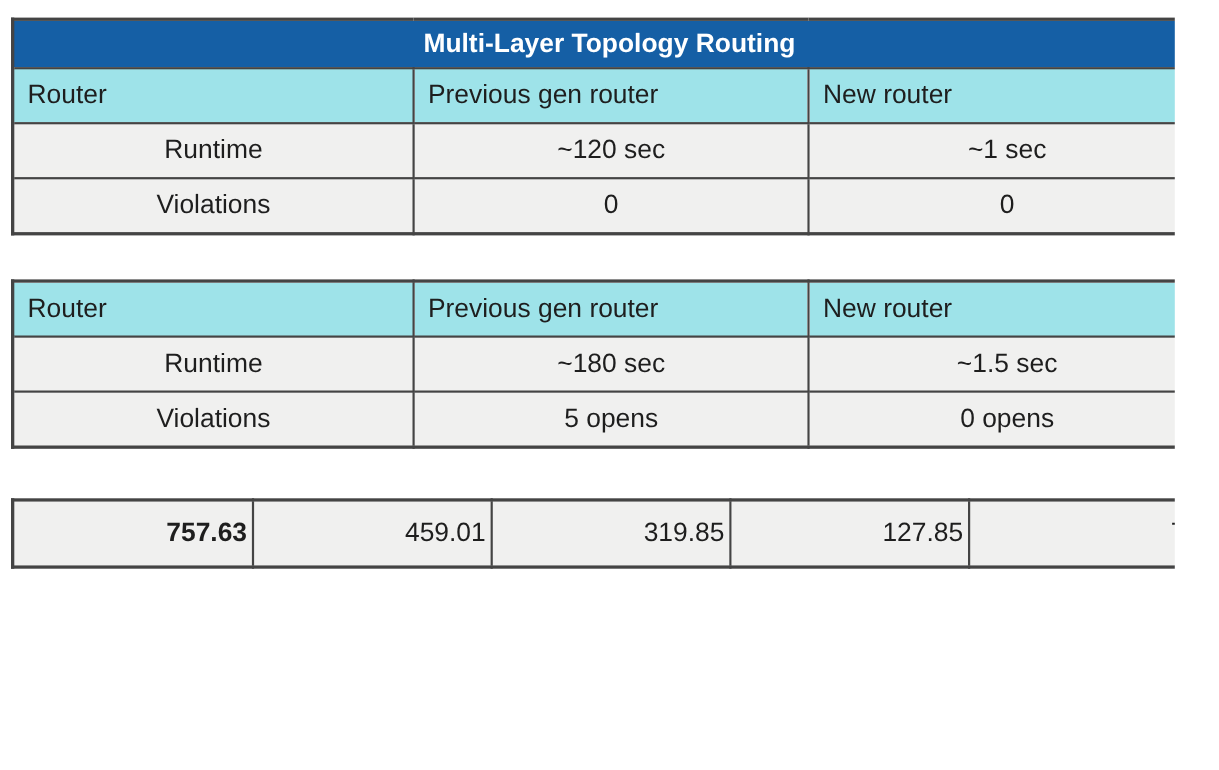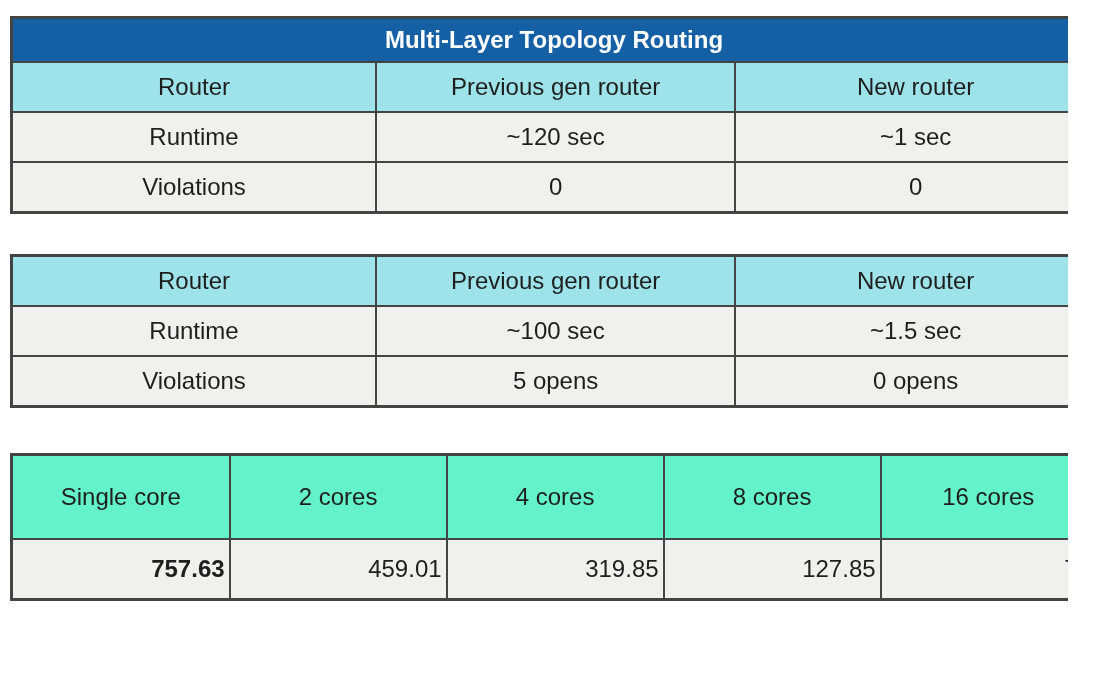--- a/index.html
+++ b/index.html
@@ -44,21 +44,21 @@
     text-align: center;
     padding: 7px 4px;
   }
   .t-blue th.title { background: var(--blue); }
   .t-green th.title { background: var(--green); }
 
   
   .t-blue tr.subhead th {
     background: var(--cyan);
     font-weight: normal;
-    text-align: center;
+    text-align: left;
     padding: 10px 12px;
   }
   .t-blue tbody td {
     background: var(--rowbg);
     text-align: center;
     padding: 10px 12px;
   }
 
   
   .t-green tr.subhead th {
@@ -123,21 +123,21 @@
     <thead>
       <tr class="subhead">
         <th>Router</th>
         <th>Previous gen router</th>
         <th>New router</th>
       </tr>
     </thead>
     <tbody>
       <tr>
         <td>Runtime</td>
-        <td>~100 sec</td>
+        <td>~180 sec</td>
         <td>~1.5 sec</td>
       </tr>
       <tr>
         <td>Violations</td>
         <td>5 opens</td>
         <td>0 opens</td>
       </tr>
     </tbody>
   </table>
 
@@ -145,27 +145,20 @@
 
   <table class="t t-green">
     <colgroup>
         <col style="width:20.1%">
         <col style="width:20%">
         <col style="width:20%">
         <col style="width:20%">
         <col style="width:19.9%">
       </colgroup>
     <thead>
-      <tr class="subhead">
-        <th class="bold">Single core</th>
-        <th>2 cores</th>
-        <th>4 cores</th>
-        <th>8 cores</th>
-        <th>16 cores</th>
-      </tr>
     </thead>
     <tbody>
       <tr>
         <td class="bold">757.63</td>
         <td>459.01</td>
         <td>319.85</td>
         <td>127.85</td>
         <td>72</td>
       </tr>
     </tbody>

